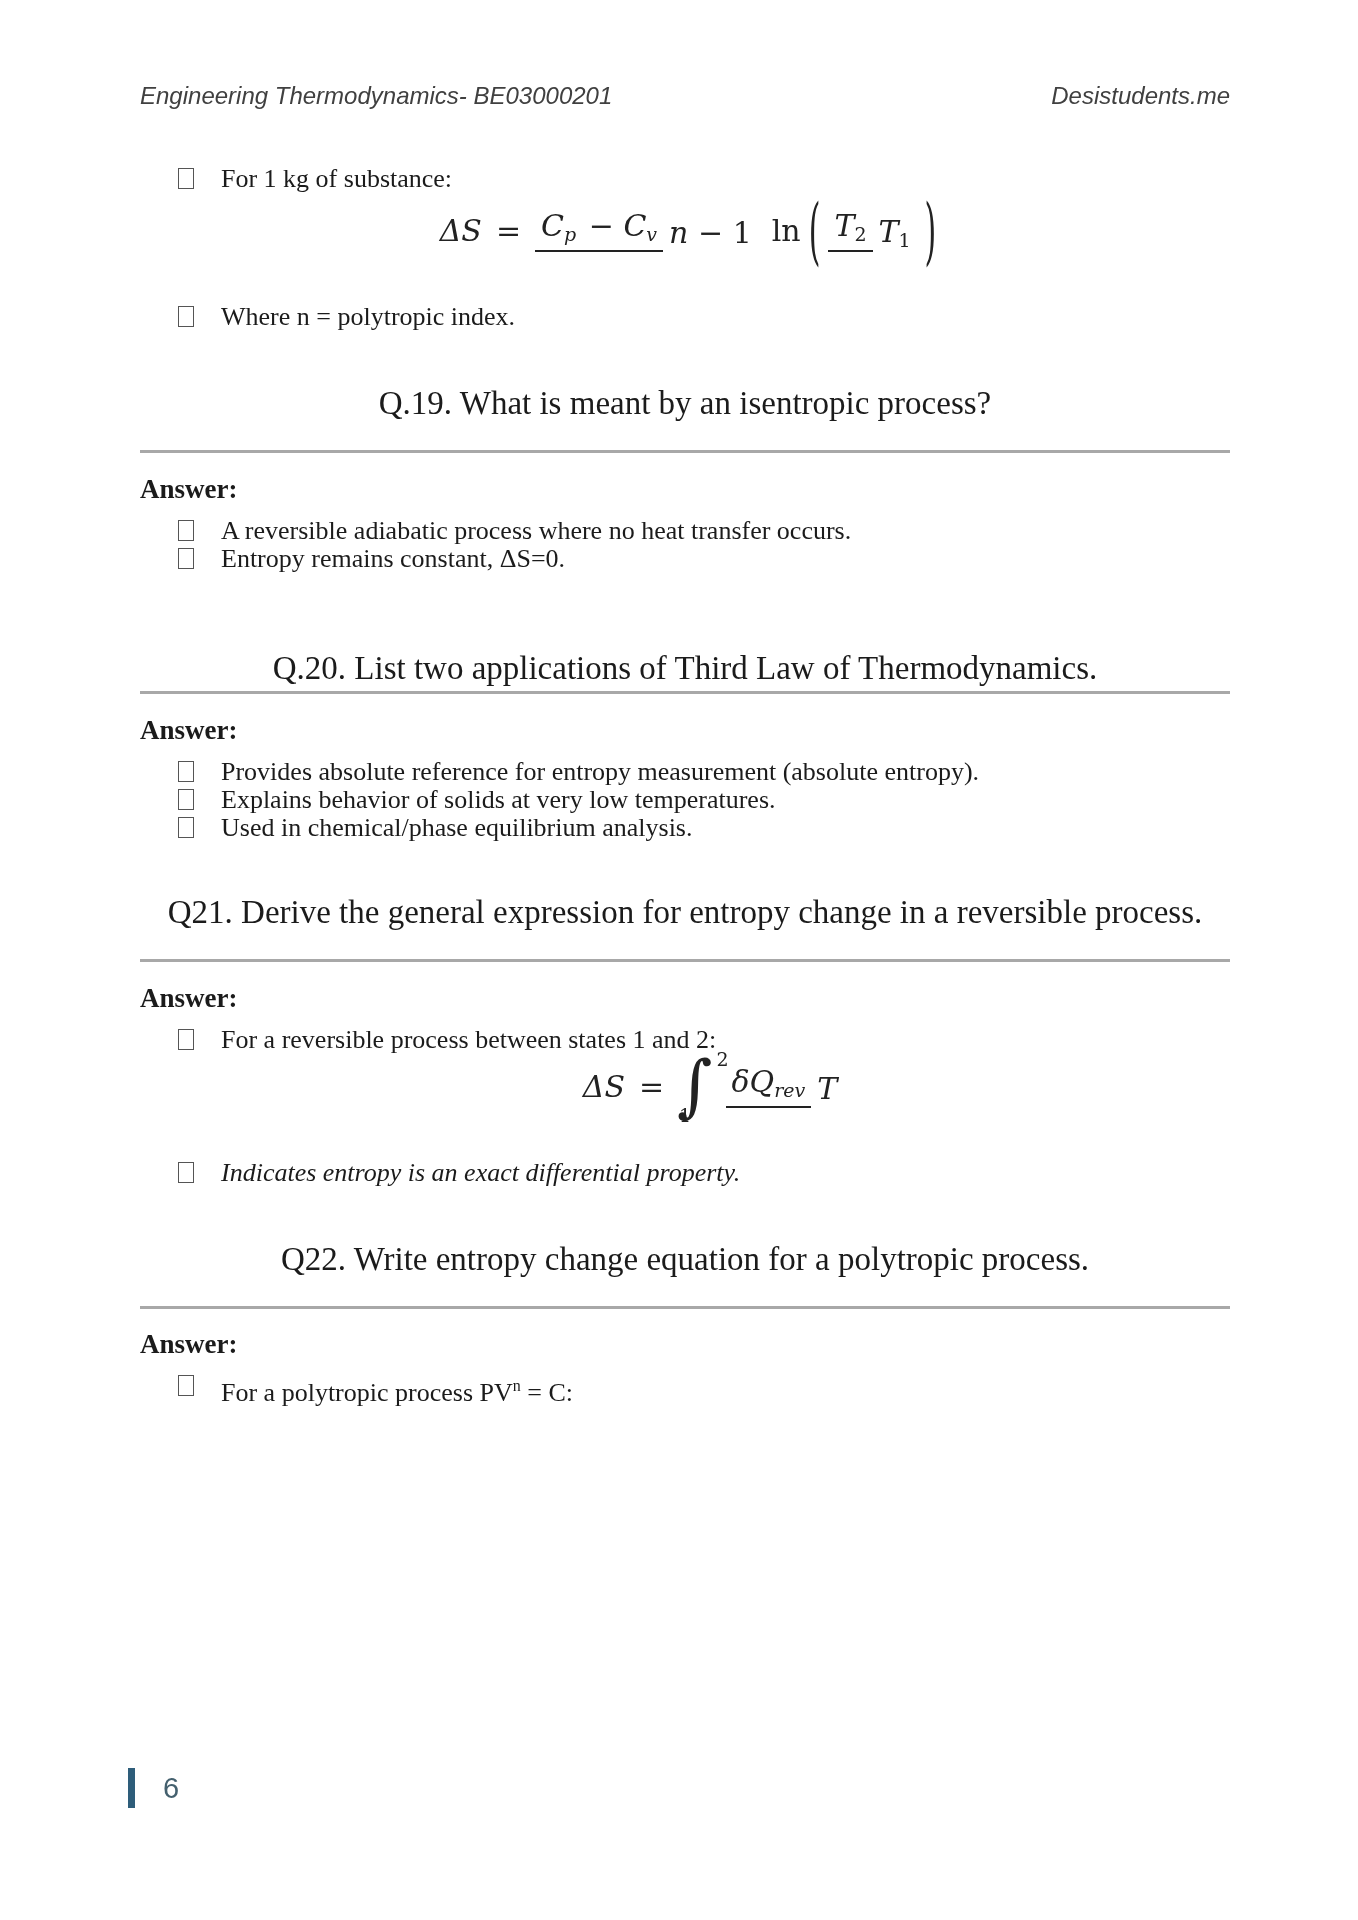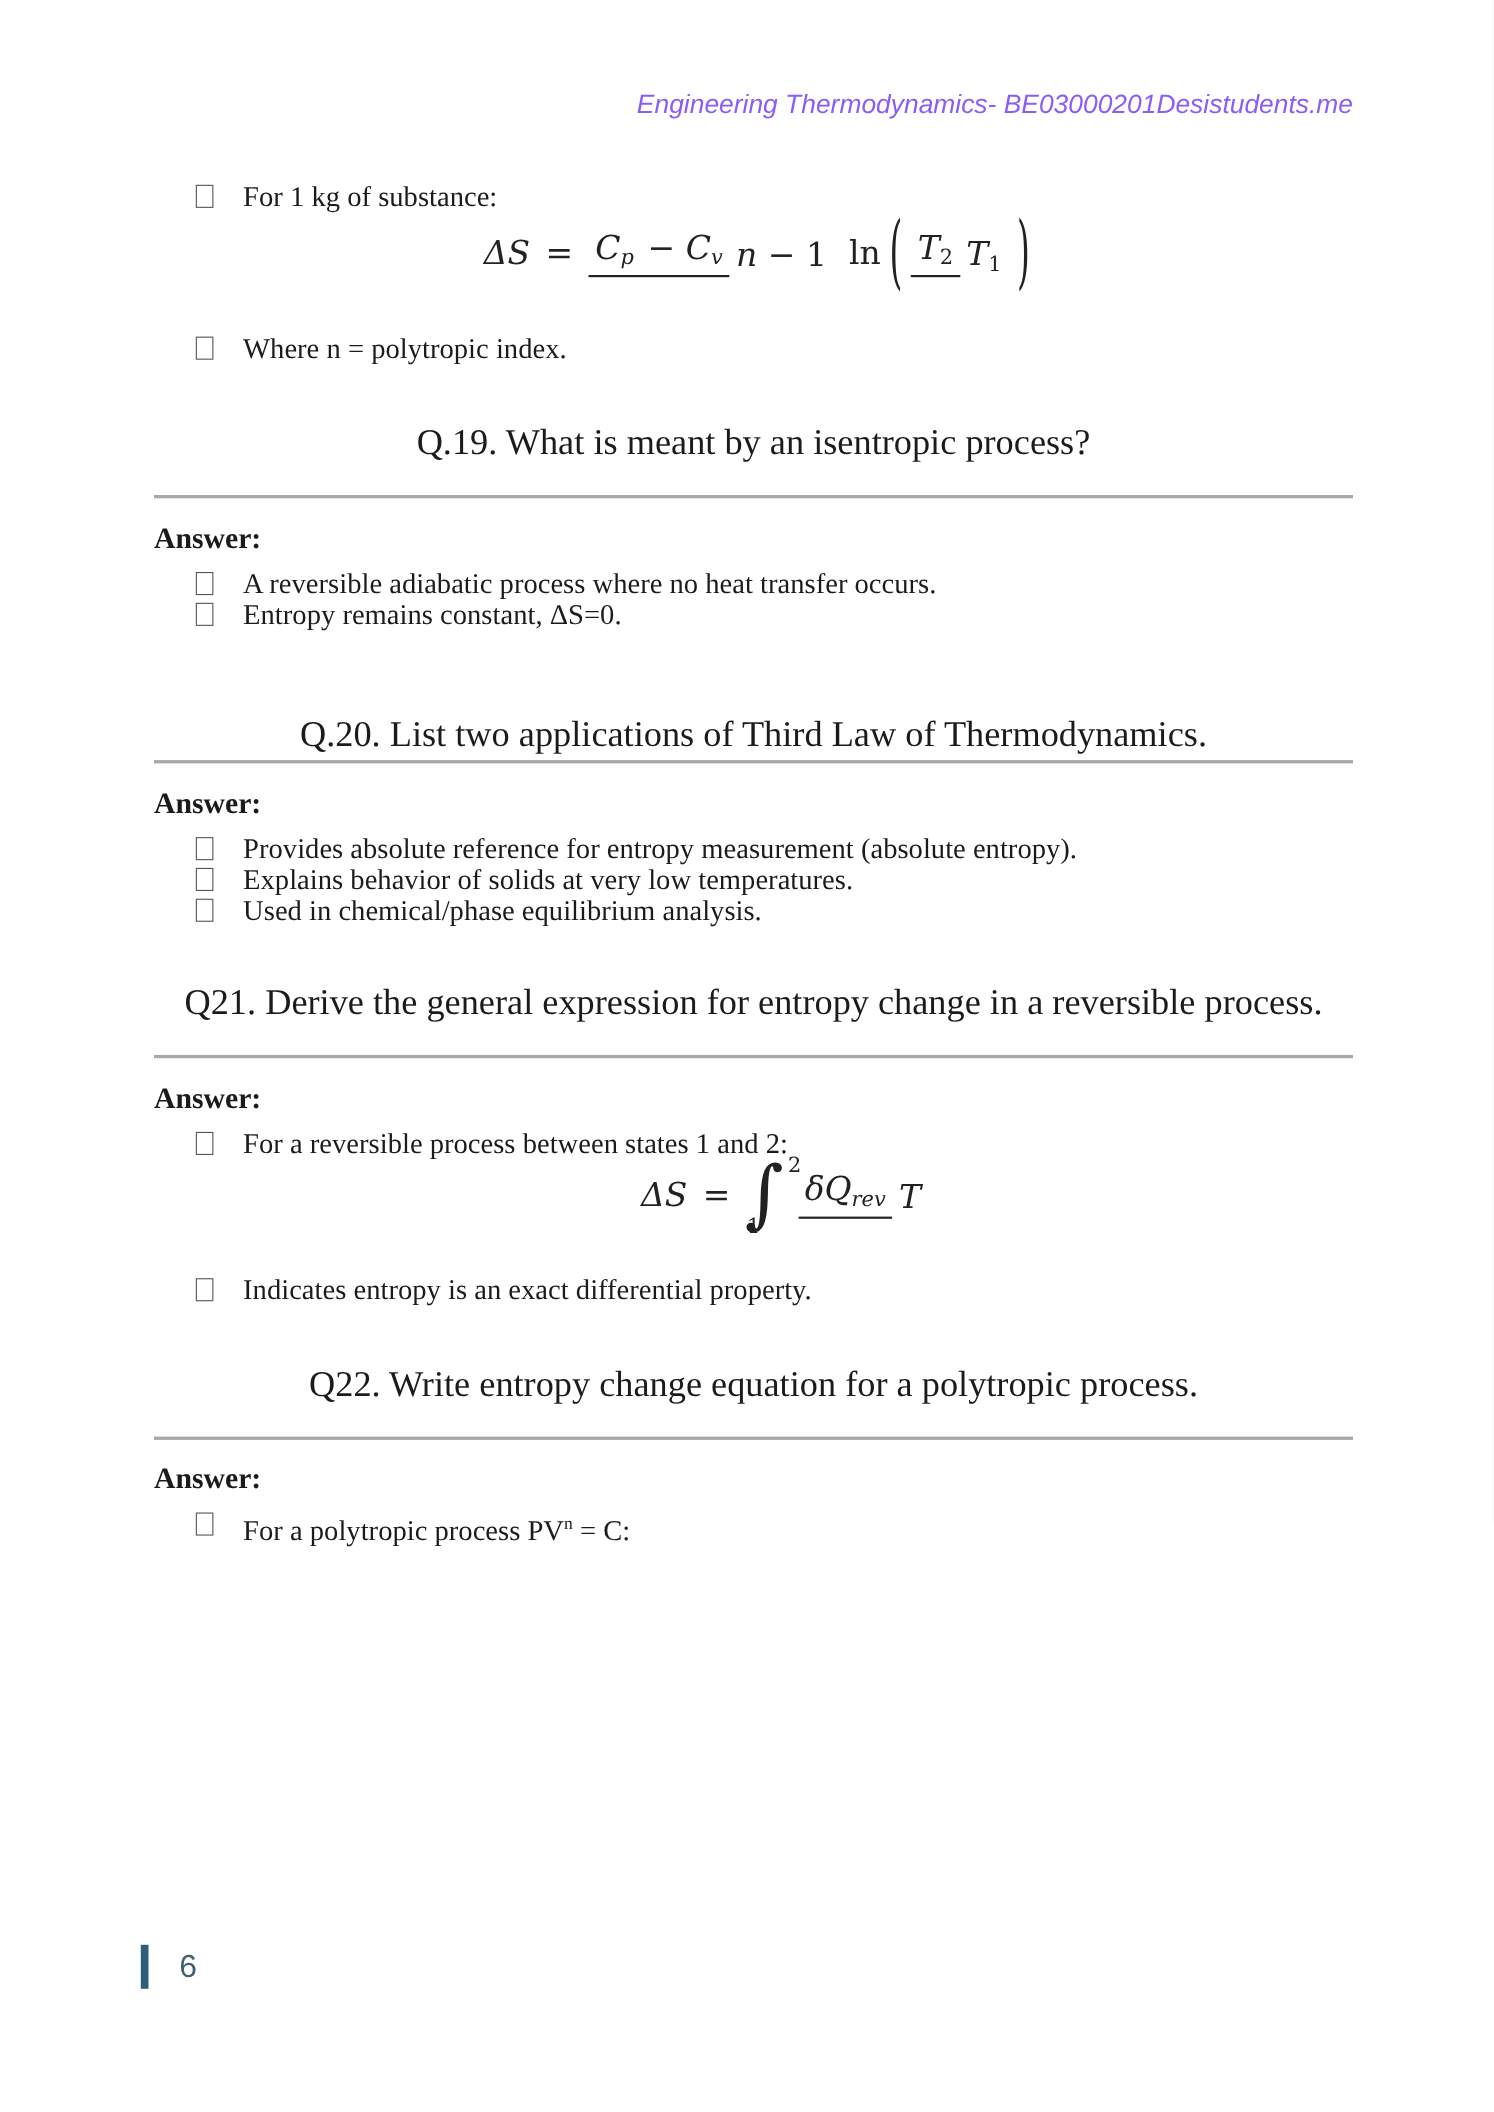--- a/index.html
+++ b/index.html
@@ -8,23 +8,23 @@
     width:1358px;height:1920px;
     margin:0 auto;
     background:#ffffff;
     font-family:"Liberation Serif", serif;
     color:#1b1b1b;
     overflow:hidden;
   }
   .abs{position:absolute;left:140px;width:1090px;}
 
   
-  .header{display:flex;justify-content:flex-end;align-items:baseline;
+  .header{display:flex;justify-content:space-between;align-items:baseline;
     font-family:"Liberation Sans", sans-serif;font-style:italic;
-    font-size:24px;color:#8b5cf6;}
+    font-size:24px;color:#404040;}
 
   
   .bullet{display:flex;align-items:flex-start;}
   .bullet .sq{flex:0 0 auto;width:14px;height:19px;border:1px solid #555;
     margin:3px 0 0 38px;background:transparent;}
   .bullet .bt{margin-left:27px;font-size:26px;line-height:28px;}
   .bullet .bt b{font-weight:bold;}
   .bullet .bt sup{font-size:16px;}
 
   
@@ -133,21 +133,21 @@
       <span class="int-glyph">∫</span>
       <span class="int-up">2</span>
       <span class="int-lo">1</span>
     </span>
     <span class="frac tok">
       <span class="num"><span>δQ</span><sub class="msub">rev</sub></span>
       <span class="den">T</span>
     </span>
   </div>
 
-  <div class="abs bullet" style="top:1159px;">
+  <div class="abs bullet" style="top:1159px;font-style:italic;">
     <span class="sq"></span>
     <span class="bt">Indicates entropy is an exact differential property.</span>
   </div>
 
   <div class="abs qtitle" style="top:1244px;">Q22. Write entropy change equation for a polytropic process.</div>
   <div class="abs hr" style="top: 1306px; background: rgb(168, 168, 168);"></div>
   <div class="abs ans" style="top:1329px;">Answer:</div>
   <div class="abs bullet" style="top:1372px;">
     <span class="sq"></span>
     <span class="bt"><span>For a polytropic process PV</span><sup>n</sup><span> = C:</span></span>

